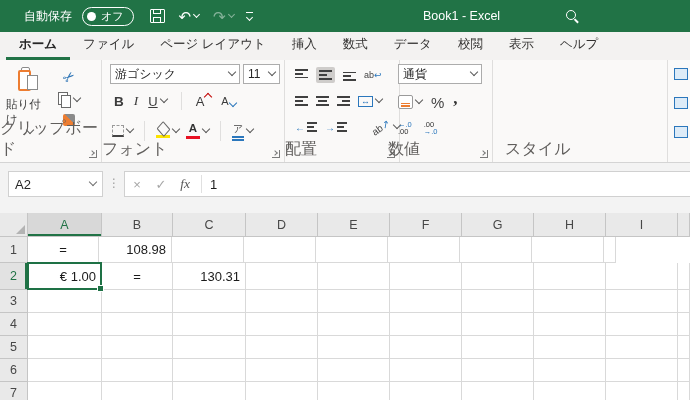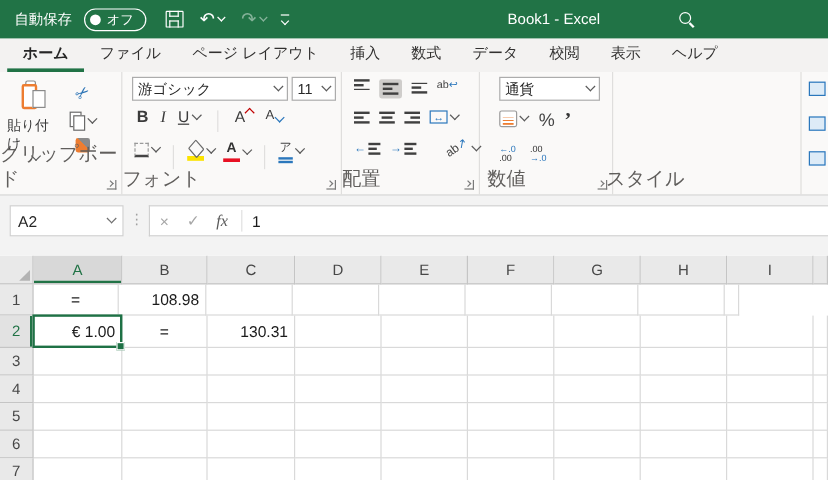--- a/index.html
+++ b/index.html
@@ -1,20 +1,20 @@
 <!DOCTYPE html>
 <html><head>
 <meta charset="utf-8">
 <style>
   html,body{margin:0;padding:0}
   body{width:690px;height:400px;overflow:hidden;position:relative;background:#fff;
        font-family:"Liberation Sans","DejaVu Sans",sans-serif;-webkit-font-smoothing:antialiased}
   
   .titlebar{height:32px;background:#217346;display:flex;align-items:center;color:#fff;position:relative;font-size:12px}
-  .ts-label{margin-left:12px}
+  .ts-label{margin-left:24px}
   .pill{display:inline-flex;align-items:center;gap:5px;border:1px solid #fff;border-radius:10px;
         padding:1px 9px 1px 4px;margin-left:10px;font-size:11px;cursor:pointer}
   .pill .dot{width:9px;height:9px;border-radius:50%;background:#fff}
   .saveic{width:13px;height:12px;border:1.5px solid #fff;border-radius:1px;position:relative;margin-left:16px}
   .saveic::before{content:"";position:absolute;top:-1px;left:2px;width:6px;height:4px;border:1.5px solid #fff;border-top:none}
   .saveic::after{content:"";position:absolute;bottom:-1px;left:2px;width:6px;height:5px;border:1.5px solid #fff;border-bottom:none}
   .tbtn{display:inline-flex;align-items:center;margin-left:14px;font-size:15px;line-height:1;cursor:pointer}
   .tbtn.dis{opacity:.45}
   .chev{width:5px;height:5px;border-right:1.2px solid #5a5a5a;border-bottom:1.2px solid #5a5a5a;
         display:inline-block;transform:rotate(45deg);margin-left:3px;position:relative;top:-2px}
@@ -29,21 +29,21 @@
   
   .tabrow{height:28px;background:#F3F2F1;display:flex;align-items:stretch;padding-left:6px;font-size:12.5px;color:#323130}
   .tab{display:flex;align-items:center;padding:0 13px;cursor:pointer;border-bottom:3px solid transparent;box-sizing:border-box}
   .tab.active{font-weight:bold;border-bottom:3px solid #217346;color:#262626}
   
   .ribbon{height:102px;background:#FAF9F8;border-bottom:1px solid #D4D4D4;position:relative;font-size:12px;color:#3b3b3b}
   .group{position:absolute;top:0;bottom:0;border-right:1px solid #DFDEDD;box-sizing:border-box}
   .glabel{position:absolute;bottom:2px;left:0;right:0;font-size:16px;color:#605E5C}
   .launcher{position:absolute;right:4px;bottom:4px;width:7px;height:7px;border-right:1px solid #7a7a7a;border-bottom:1px solid #7a7a7a;cursor:pointer}
   .launcher::after{content:"";position:absolute;right:2px;bottom:2px;width:3px;height:3px;border-right:1px solid #7a7a7a;border-bottom:1px solid #7a7a7a;transform:rotate(-45deg)}
-  .rrow{display:flex;align-items:flex-start}
+  .rrow{display:flex;align-items:center}
   .ibtn{display:inline-flex;align-items:center;justify-content:center;cursor:pointer;border-radius:2px}
   .ibtn.seld{background:#CFCDCB}
   .vsep{width:1px;background:#E0DFDE;align-self:stretch;margin:2px 4px}
   
   .pastebtn{display:flex;flex-direction:column;align-items:center;width:44px;cursor:pointer;padding-top:5px}
   .pastebtn .plabel{font-size:11.5px;margin-top:3px}
   .clipb{position:relative;width:20px;height:26px}
   .clipb .board{position:absolute;left:0;top:2px;width:13px;height:21px;border:2px solid #ED7D31;border-radius:2px;background:#fff;box-sizing:border-box}
   .clipb .clip{position:absolute;left:3px;top:-1px;width:7px;height:4px;border:1.5px solid #8a8a8a;border-radius:2px;background:#fff}
   .clipb .page{position:absolute;right:0;top:7px;width:11px;height:15px;border:1.5px solid #8a8a8a;background:#fff;box-sizing:border-box}
@@ -334,21 +334,21 @@
       <span class="vsep"></span>
       <span class="ibtn">
           <span class="orient"><span>ab</span><span class="arr">↗</span></span>
           <span class="chev"></span>
         </span>
     </div>
     <div class="glabel">配置</div>
     <span class="launcher"></span>
   </div>
 
-  <div class="group" style="left:406px;width:105px">
+  <div class="group" style="left:388px;width:105px">
     <div class="rrow" style="padding:4px 0 0 10px">
       <span class="combo" style="width:84px">
         <span>通貨</span>
           <span class="chev"></span>
       </span>
     </div>
     <div class="rrow" style="padding:8px 0 0 10px;gap:9px;height:20px">
       <span class="ibtn">
           <span class="ic-acct"></span>
           <span class="chev"></span>

